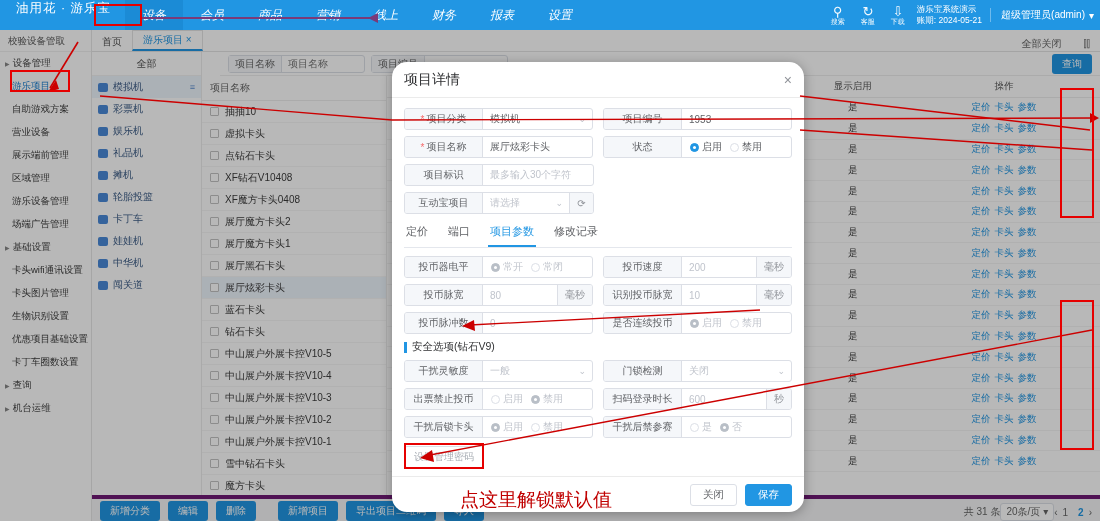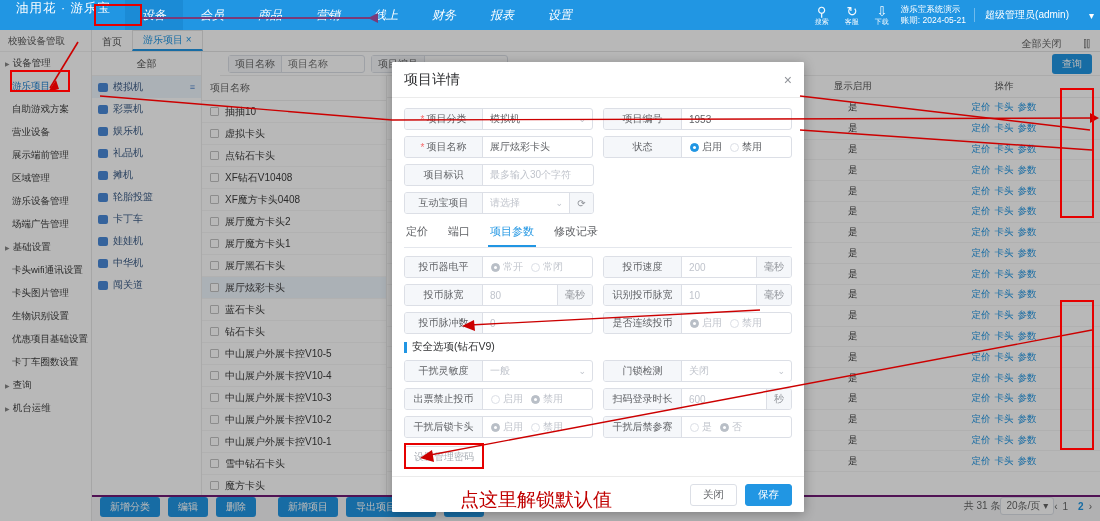--- a/index.html
+++ b/index.html
@@ -16,21 +16,21 @@
   .navitems { display:flex; align-items:center; height:100%;font-style:italic; }
   .navitem { padding:0 17px; height:100%; display:flex; align-items:center;
              font-size:12px; cursor:pointer; white-space:nowrap; }
   .navitem.active { background:#1b8bd6; }
   .topright { margin-left:auto; display:flex; align-items:center; height:100%; padding-right:6px; }
   .ticon { display:flex; flex-direction:column; align-items:center; justify-content:center;
            width:30px; font-size:7px; line-height:1.1; opacity:.95; }
   .ticon .g { font-size:13px; line-height:13px; }
   .tinfo { font-size:8.5px; line-height:1.35; margin:0 8px 0 4px; white-space:nowrap; }
   .tuser { font-size:10px; padding-left:10px; border-left:1px solid rgba(255,255,255,.35);
-           white-space:nowrap; display:flex; align-items:center; gap:20px; }
+           white-space:nowrap; display:flex; align-items:center; gap:4px; }
   
   .layout { display:flex; height:491px; }
   .sidebar { width:92px; background:#fff; border-right:1px solid #e6e6e6; flex:0 0 92px;
              font-size:9.5px; overflow:hidden; }
   .sb-title { height:22px; line-height:22px; padding-left:8px; color:#555; font-size:9.5px;
               border-bottom:1px solid #f0f0f0;}
   .sb-group { padding:5px 4px 5px 5px; color:#444; display:flex; align-items:center; gap:3px; }
   .sb-group .arw { font-size:6px; color:#888; }
   .sb-item { padding:5px 4px 5px 12px; color:#3b3b3b; cursor:pointer; white-space:nowrap; }
   .sb-item.sel { color:#1b7fd0; }
@@ -72,31 +72,31 @@
   
   .tabstrip { position:absolute; left:92px; top:30px; right:0; height:22px; background:#fff;
               border-bottom:1px solid #e4e4e4; display:flex; align-items:flex-end; z-index:3;}
   .ptab { font-size:10px; padding:2px 10px; color:#555; cursor:pointer; }
   .ptab.active { border:1px solid #e4e4e4; border-bottom:2px solid #2196e3;
                  background:#fff; color:#2196e3; }
   .tabright { margin-left:auto; display:flex; align-items:center; gap:22px;
               padding-right:10px; font-size:10px; color:#666; }
   
   .bottombar { position:absolute; left:92px; bottom:0; right:0; height:26px; background:#f5f6f7;
-               border-top:2px solid #701a75; display:flex; align-items:flex-start; gap:8px;
+               border-top:4px solid #701a75; display:flex; align-items:flex-end; gap:8px;
                padding:0 8px; z-index:4; }
   .bottombar .sp { margin-left:auto; display:flex; align-items:center; 
                    color:#666; font-size:10px; }
   .pgbox { border:1px solid #dcdfe6; border-radius:3px; padding:1px 5px; background:#fff; }
   .pgnum { padding:1px 5px; cursor:pointer; }
   .pgnum.on { color:#2196e3; font-weight:bold; }
   
   .mask { position:absolute; inset:30px 0 0 0; background:rgba(0,0,0,.28); z-index:10; }
   .modal { position:absolute; left:392px; top:62px; width:412px; height:450px; background:#fff;
-           border-radius:1px; z-index:11; display:flex; flex-direction:column;
+           border-radius:15px; z-index:11; display:flex; flex-direction:column;
            box-shadow:0 2px 12px rgba(0,0,0,.3); }
   .mhead { height:36px; display:flex; align-items:center; padding:0 12px;
            border-bottom:1px solid #ebebeb; }
   .mtitle { font-size:14px; color:#303133; }
   .mclose { margin-left:auto; color:#909399; font-size:14px; cursor:pointer; }
   .mbody { flex:1; overflow:hidden; padding:10px 12px 4px; }
   .mfoot { height:36px; display:flex; align-items:center; justify-content:flex-end;
            gap:8px; padding:0 12px; border-top:1px solid #ebebeb; }
   .fbtn { border:1px solid #dcdfe6; background:#fff; color:#606266; border-radius:3px;
           padding:3px 12px; font-size:10.5px; cursor:pointer; }

